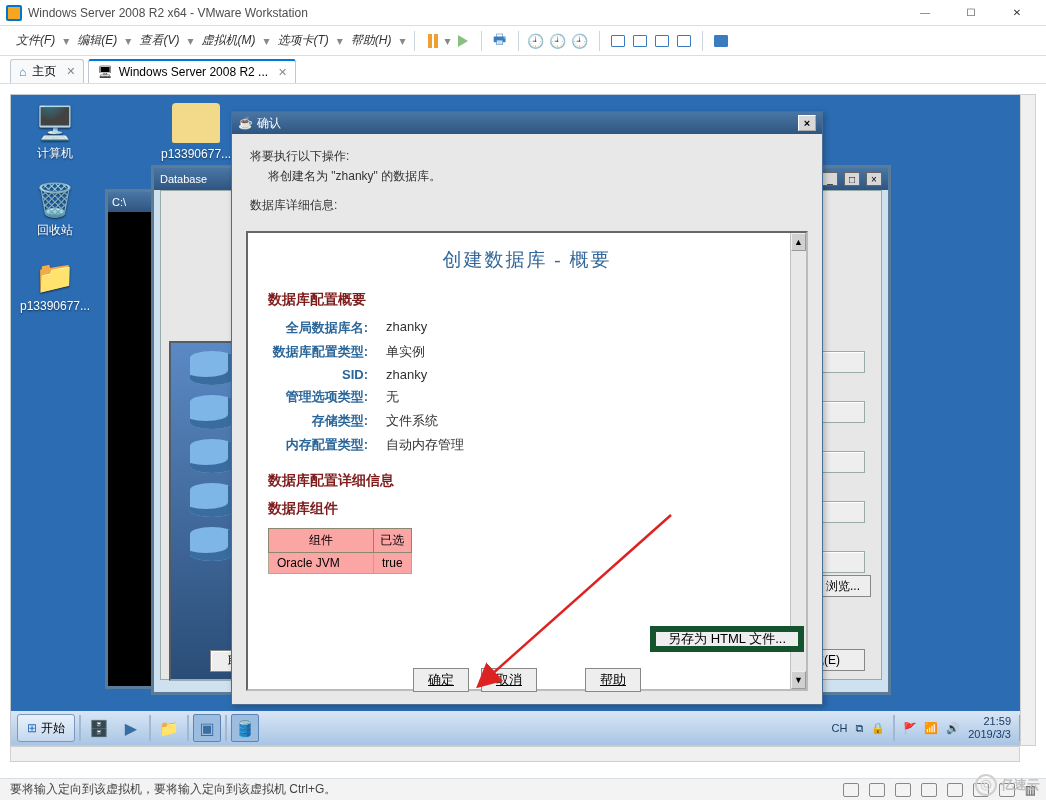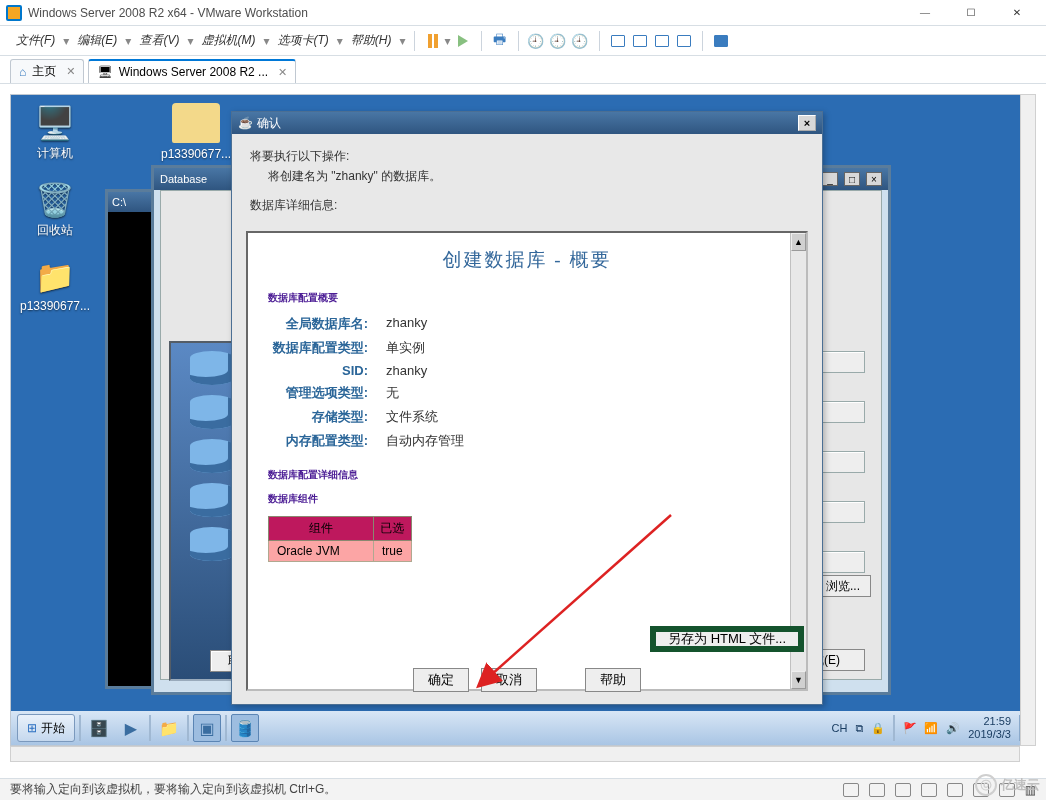--- a/index.html
+++ b/index.html
@@ -62,32 +62,32 @@
 .confirm .bar .wctrl { width:18px; height:16px; background:#d8d8d8; border:1px outset #fff; color:#000; font-size:11px; font-weight:bold; display:flex; align-items:center; justify-content:center; }
 .confirm .top-text { padding:12px 18px 16px 18px; color:#333; line-height:1.7; }
 .confirm .top-text .indent { margin-left:18px; }
 
 .confirm .scroll { margin:0 14px; height:460px; border:2px inset #bbb; background:#fff; overflow:hidden; position:relative; }
 .confirm .scroll .sb { position:absolute; right:0; top:0; bottom:0; width:16px; background:#e8e8e8; border-left:1px solid #c0c0c0; }
 .confirm .scroll .sb::before { content:"▲"; position:absolute; top:0; left:0; right:0; height:16px; display:flex; align-items:center; justify-content:center; font-size:9px; background:#d0d0d0; border:1px outset #eee; }
 .confirm .scroll .sb::after { content:"▼"; position:absolute; bottom:0; left:0; right:0; height:16px; display:flex; align-items:center; justify-content:center; font-size:9px; background:#d0d0d0; border:1px outset #eee; }
 .confirm .summary { padding:8px 20px 10px 20px; }
 .confirm .summary h2 { text-align:center; font-family:"SimSun","NSimSun",serif; font-weight:normal; color:#34689b; font-size:19px; letter-spacing:2px; margin:6px 0 18px; }
-.confirm .summary h3 { color:#4c1d95; font-weight:bold; font-size:10px; margin:8px 0 10px; }
+.confirm .summary h3 { color:#7f1d1d; font-weight:bold; font-size:14px; margin:8px 0 10px; }
 .confirm .kv { display:flex; margin:6px 0; font-size:13px; }
 .confirm .kv .k { width:100px; text-align:right; color:#2b6699; font-weight:bold; margin-right:18px; }
 .confirm .kv .v { color:#333; }
 
 .confirm .comp-table { margin-top:8px; border-collapse:collapse; font-size:12px; }
-.confirm .comp-table th { background:#be185d; border:1px solid #8a8870; padding:3px 40px; font-weight:normal; text-align:center; }
+.confirm .comp-table th { background:#fca5a5; border:1px solid #8a8870; padding:3px 40px; font-weight:normal; text-align:center; }
 .confirm .comp-table th.sel { padding:3px 6px; }
 .confirm .comp-table td { border:1px solid #b0a890; padding:3px 8px; background:#fca5a5; }
 
 .confirm .save-html { position:absolute; right:18px; bottom:52px; height:26px; padding:0 12px; border:6px solid #14532d; background:#eee; font-size:13px; display:flex; align-items:center; }
-.confirm .btnrow { position:absolute; bottom:12px; left:0; right:0; display:flex; justify-content:center; gap:12px; }
+.confirm .btnrow { position:absolute; bottom:12px; left:0; right:0; display:flex; justify-content:center; gap:12px;text-decoration:underline; }
 .confirm .btn { height:24px; padding:0 14px; border:1px solid #888; background:#eee; font-size:13px; display:flex; align-items:center; }
 
 
 .arrow { position:absolute; pointer-events:none; }
 
 
 .win-taskbar { position:absolute; left:0; right:0; bottom:0; height:34px; background:linear-gradient(#d8e6f5,#a9c5e4); display:flex; align-items:center; padding:0 6px; gap:4px; }
 .win-taskbar .start { width:58px; height:28px; border:1px solid #7b99bd; border-radius:3px; background:linear-gradient(#e9f1fa,#c5d8ee); display:flex; align-items:center; justify-content:center; gap:4px; font-size:12px; }
 .win-taskbar .tbicon { width:28px; height:28px; display:flex; align-items:center; justify-content:center; font-size:16px; color:#3a6da0; border-radius:2px; }
 .win-taskbar .tbicon.active { background:#9dbde0; border:1px solid #5b85b4; }

